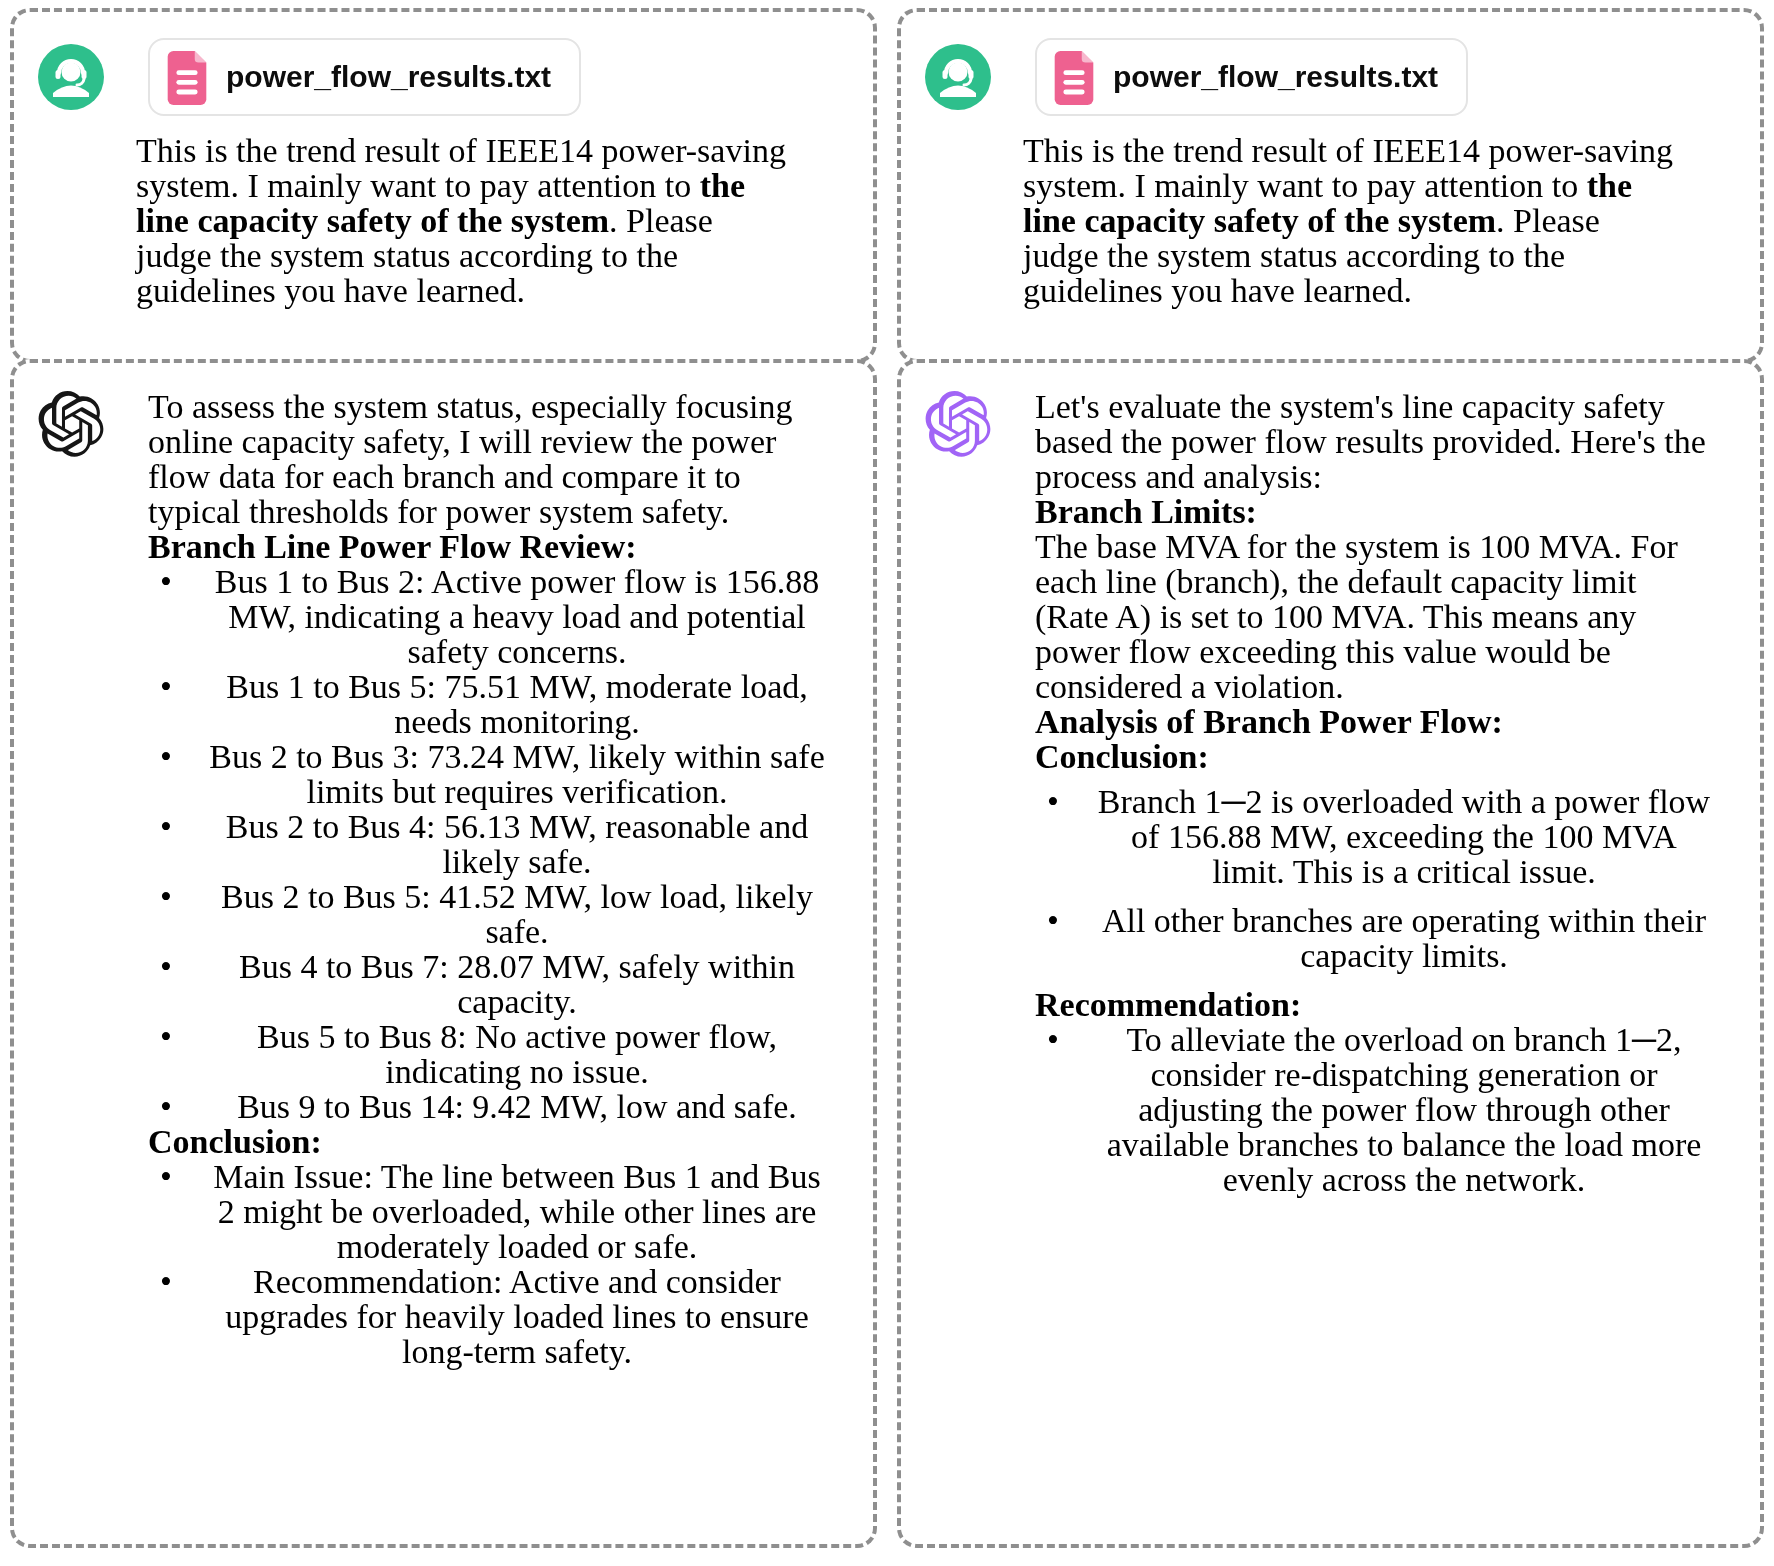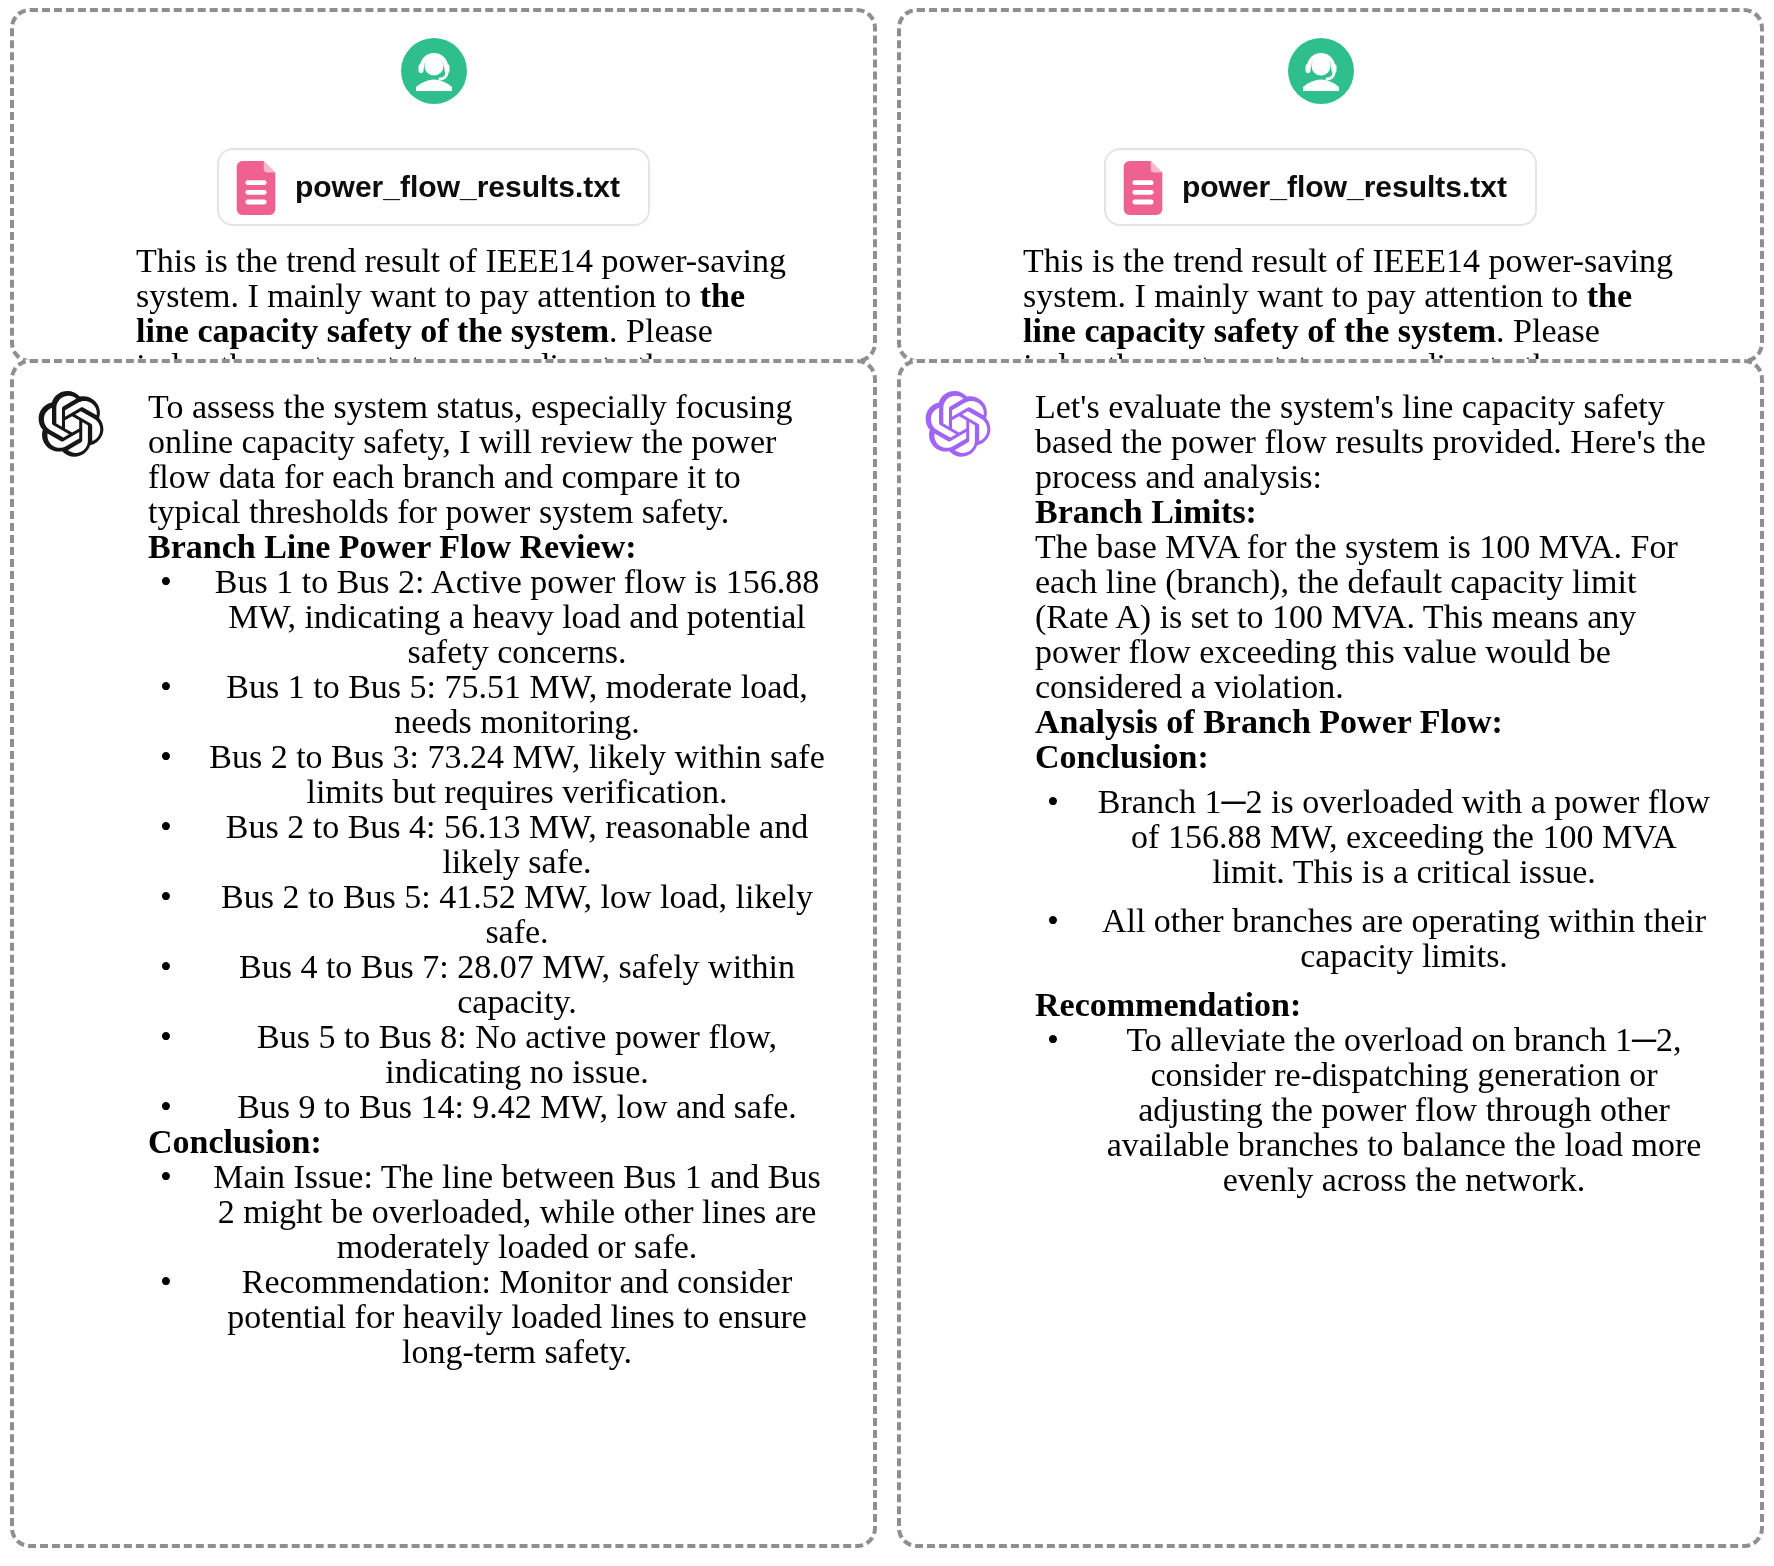--- a/index.html
+++ b/index.html
@@ -4,21 +4,21 @@
 <style>
   html,body{margin:0;padding:0;background:#ffffff;}
   body{width:1774px;height:1566px;font-family:"Liberation Serif","DejaVu Serif",serif;color:#000;}
   .figure{box-sizing:border-box;width:1774px;height:1566px;padding:8px 10px 18px 10px;
           display:grid;grid-template-columns:1fr 1fr;column-gap:20px;}
   .col{display:flex;flex-direction:column;height:1540px;}
   .box{box-sizing:border-box;border:4px dashed #8f8f8f;border-radius:20px;background:#fff;}
   .box.user-box{height:355px;padding:26px 44px 8px 24px;flex:none;}
   .box.assistant-box{flex:1;margin-top:-4px;padding:26px 44px 16px 24px;overflow:hidden;}
 
-  .user-row{display:flex;align-items:center;gap:44px;flex-direction:column;}
+  .user-row{display:flex;align-items:center;gap:44px;}
   .avatar{width:66px;height:66px;flex:none;}
   .chip{display:inline-flex;align-items:center;gap:16px;border:2px solid #e4e4e4;border-radius:16px;
         background:#fff;padding:9px 28px 9px 14px;
         font-family:"Liberation Sans","DejaVu Sans",sans-serif;font-weight:bold;font-size:30px;color:#0d0d0d;}
   .doc-icon{width:46px;height:56px;flex:none;}
 
   .msg{font-size:34px;line-height:35px;}
   .user-msg{margin:17px 0 0 98px;max-width:655px;}
   .user-msg b{font-weight:bold;}
 
@@ -91,21 +91,21 @@
               <li>Bus 2 to Bus 3: 73.24 MW, likely within safe limits but requires verification.</li>
               <li>Bus 2 to Bus 4: 56.13 MW, reasonable and likely safe.</li>
               <li>Bus 2 to Bus 5: 41.52 MW, low load, likely safe.</li>
               <li>Bus 4 to Bus 7: 28.07 MW, safely within capacity.</li>
               <li>Bus 5 to Bus 8: No active power flow, indicating no issue.</li>
               <li>Bus 9 to Bus 14: 9.42 MW, low and safe.</li>
             </ul>
             <p class="heading">Conclusion:</p>
             <ul class="bullets">
               <li>Main Issue: The line between Bus 1 and Bus 2 might be overloaded, while other lines are moderately loaded or safe.</li>
-              <li>Recommendation: Monitor and consider potential for heavily loaded lines to ensure long-term safety.</li>
+              <li>Recommendation: Active and consider upgrades for heavily loaded lines to ensure long-term safety.</li>
             </ul>
           </div>
       </div>
     </div>
   </div>
 
   <div class="col">
     <div class="box user-box">
       <div class="user-row">
         <svg class="avatar" viewBox="0 0 66 66">

